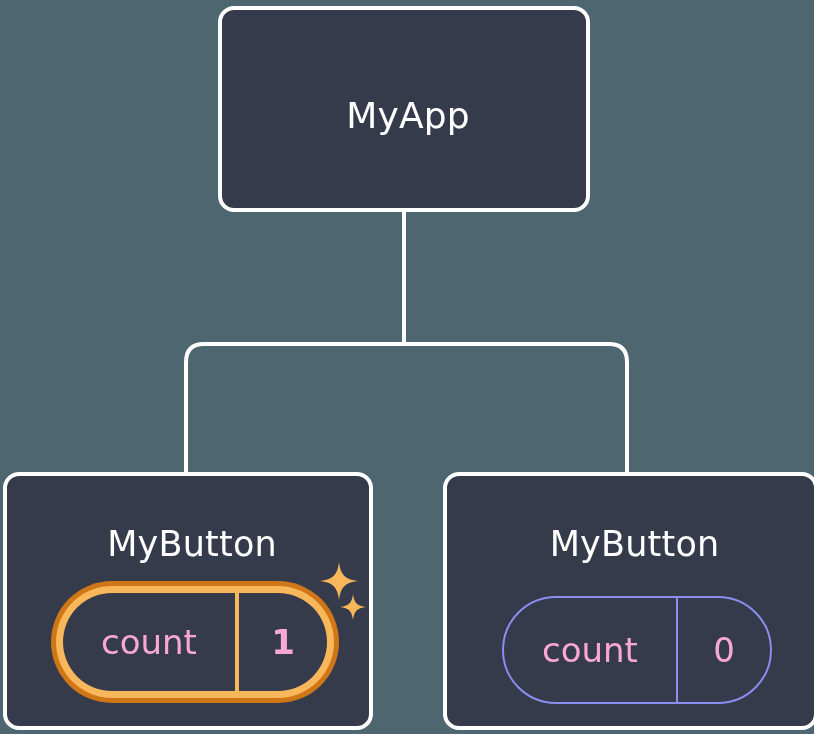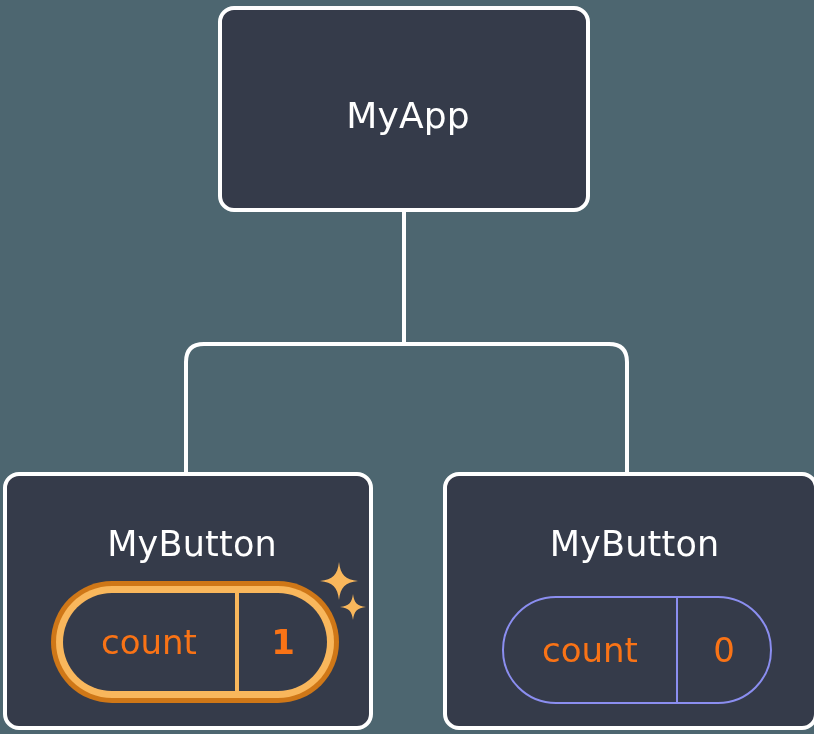--- a/index.html
+++ b/index.html
@@ -82,21 +82,21 @@
   .state-pill {
     position: absolute;
     box-sizing: border-box;
     display: flex;
     align-items: stretch;
   }
   .state-key, .state-value {
     display: flex;
     align-items: center;
     justify-content: center;
-    color: #f97316;
+    color: #f9a8d4;
     white-space: nowrap;
   }
 
   
   .pill-plain {
     left: 55px;
     top: 120px;
     width: 270px;
     height: 108px;
     border: 2px solid #8b8ef0;

